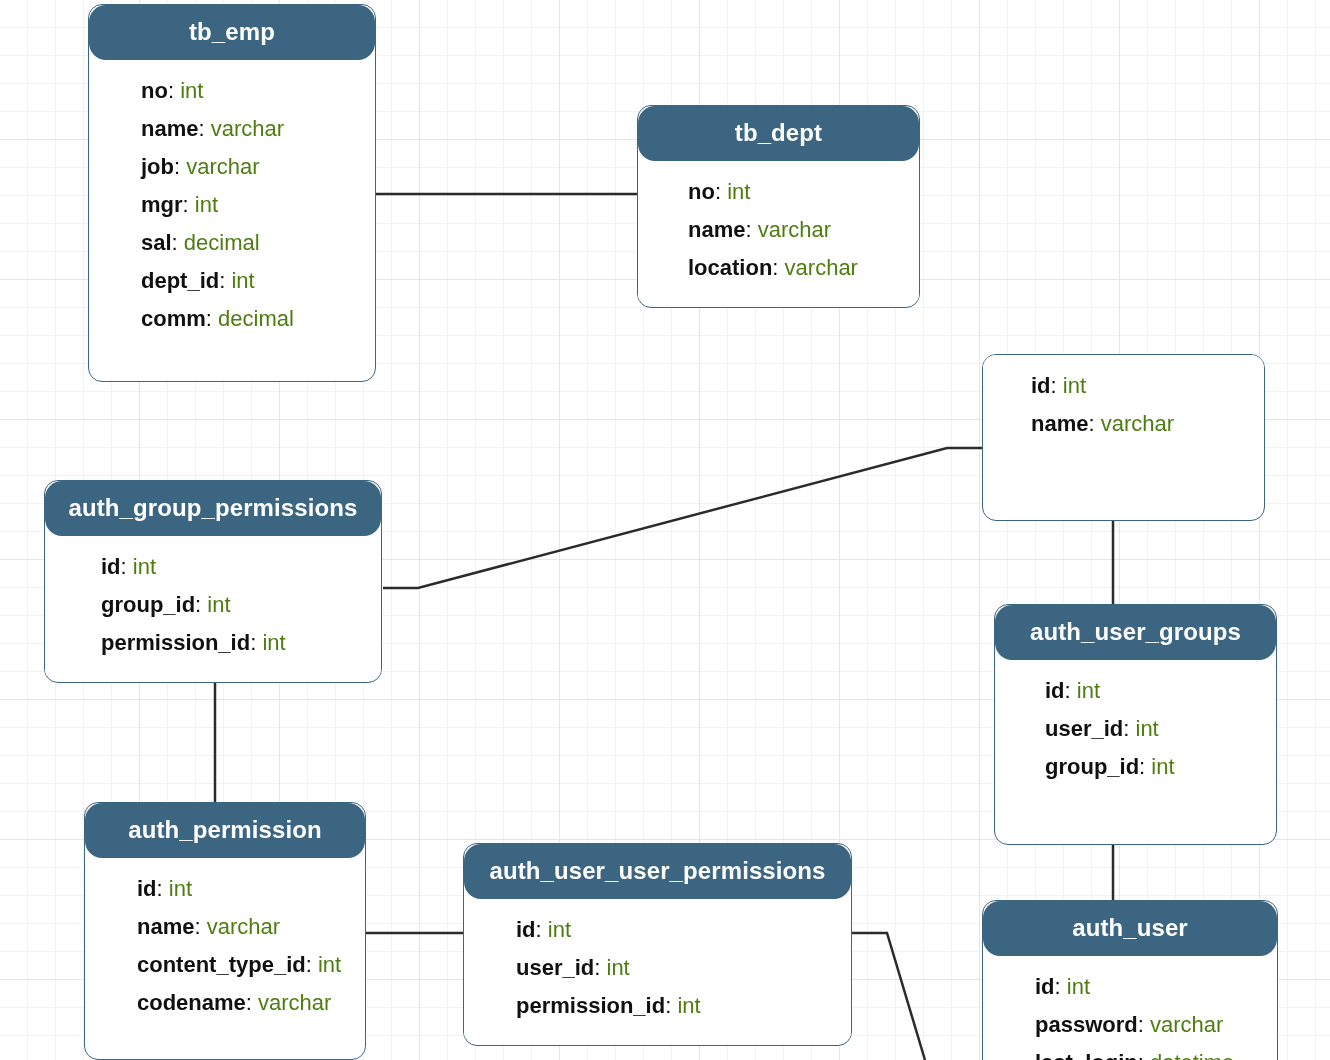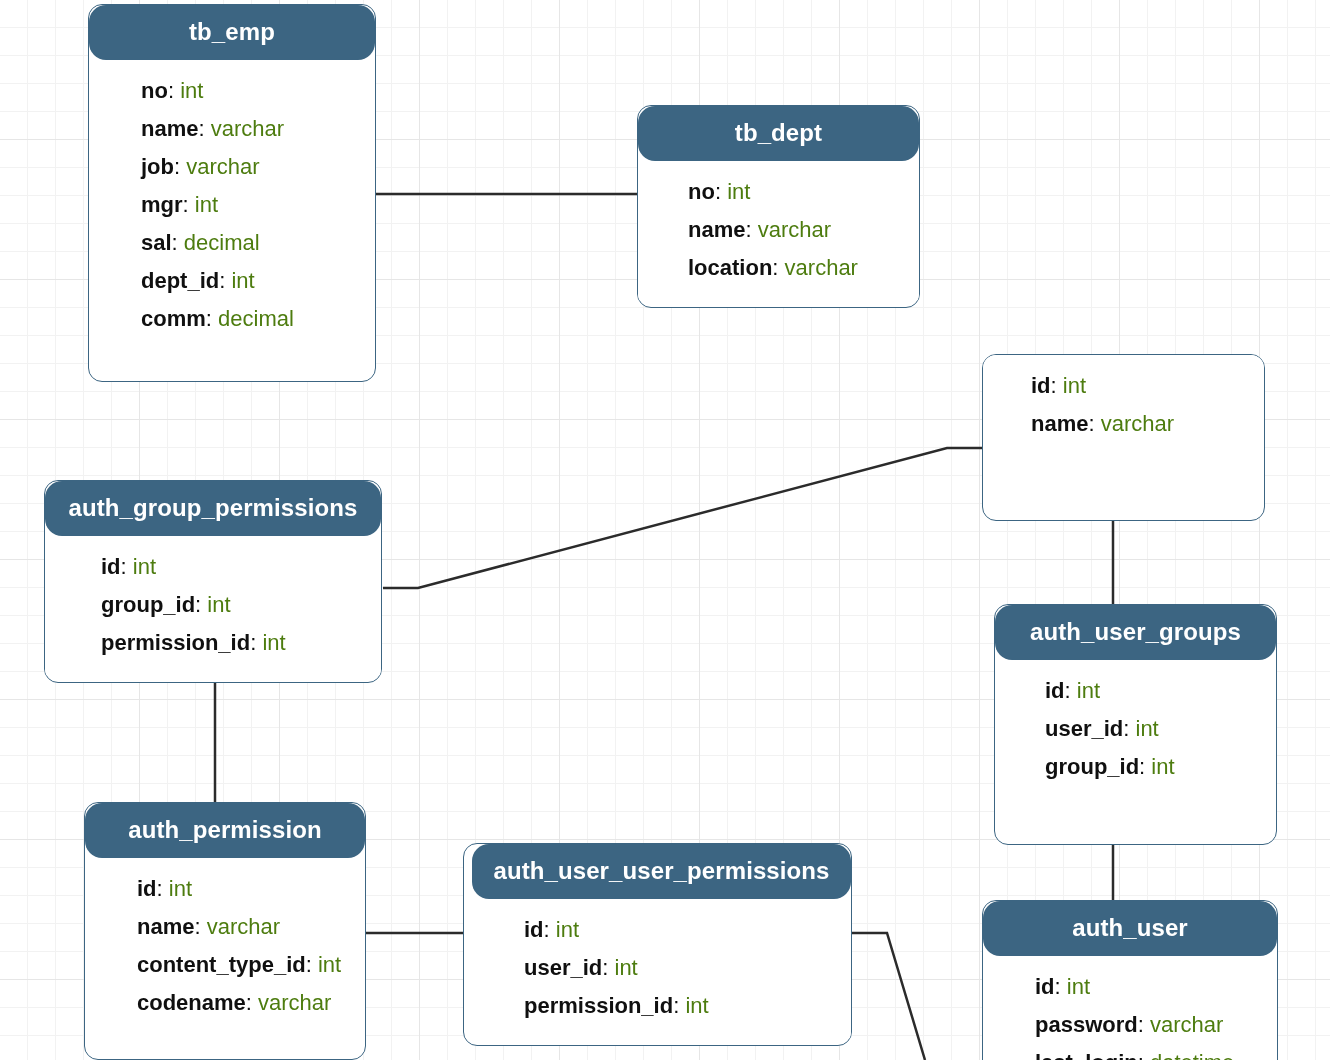--- a/index.html
+++ b/index.html
@@ -159,21 +159,21 @@
       </div>
       <div class="entity" data-name="entity-auth_permission" style="left: 84px; top: 802px; width: 282px; height: 258px;">
         <div class="entity-header" data-name="entity-title-auth_permission">auth_permission</div>
         <div class="entity-body" data-name="entity-fields-auth_permission">
           <div class="field" data-name="field-auth_permission-id"><span class="fname" data-name="field-name">id</span><span class="fcolon" data-name="field-colon">: </span><span class="ftype" data-name="field-type">int</span></div>
           <div class="field" data-name="field-auth_permission-name"><span class="fname" data-name="field-name">name</span><span class="fcolon" data-name="field-colon">: </span><span class="ftype" data-name="field-type">varchar</span></div>
           <div class="field" data-name="field-auth_permission-content_type_id"><span class="fname" data-name="field-name">content_type_id</span><span class="fcolon" data-name="field-colon">: </span><span class="ftype" data-name="field-type">int</span></div>
           <div class="field" data-name="field-auth_permission-codename"><span class="fname" data-name="field-name">codename</span><span class="fcolon" data-name="field-colon">: </span><span class="ftype" data-name="field-type">varchar</span></div>
         </div>
       </div>
-      <div class="entity" data-name="entity-auth_user_user_permissions" style="left: 463px; top: 843px; width: 389px; height: 203px; padding-left: 8px;">
+      <div class="entity" data-name="entity-auth_user_user_permissions" style="left: 463px; top: 843px; width: 389px; height: 203px;">
         <div class="entity-header" data-name="entity-title-auth_user_user_permissions">auth_user_user_permissions</div>
         <div class="entity-body" data-name="entity-fields-auth_user_user_permissions">
           <div class="field" data-name="field-auth_user_user_permissions-id"><span class="fname" data-name="field-name">id</span><span class="fcolon" data-name="field-colon">: </span><span class="ftype" data-name="field-type">int</span></div>
           <div class="field" data-name="field-auth_user_user_permissions-user_id"><span class="fname" data-name="field-name">user_id</span><span class="fcolon" data-name="field-colon">: </span><span class="ftype" data-name="field-type">int</span></div>
           <div class="field" data-name="field-auth_user_user_permissions-permission_id"><span class="fname" data-name="field-name">permission_id</span><span class="fcolon" data-name="field-colon">: </span><span class="ftype" data-name="field-type">int</span></div>
         </div>
       </div>
       <div class="entity" data-name="entity-auth_user" style="left: 982px; top: 900px; width: 296px; height: 203px;">
         <div class="entity-header" data-name="entity-title-auth_user">auth_user</div>
         <div class="entity-body" data-name="entity-fields-auth_user">

